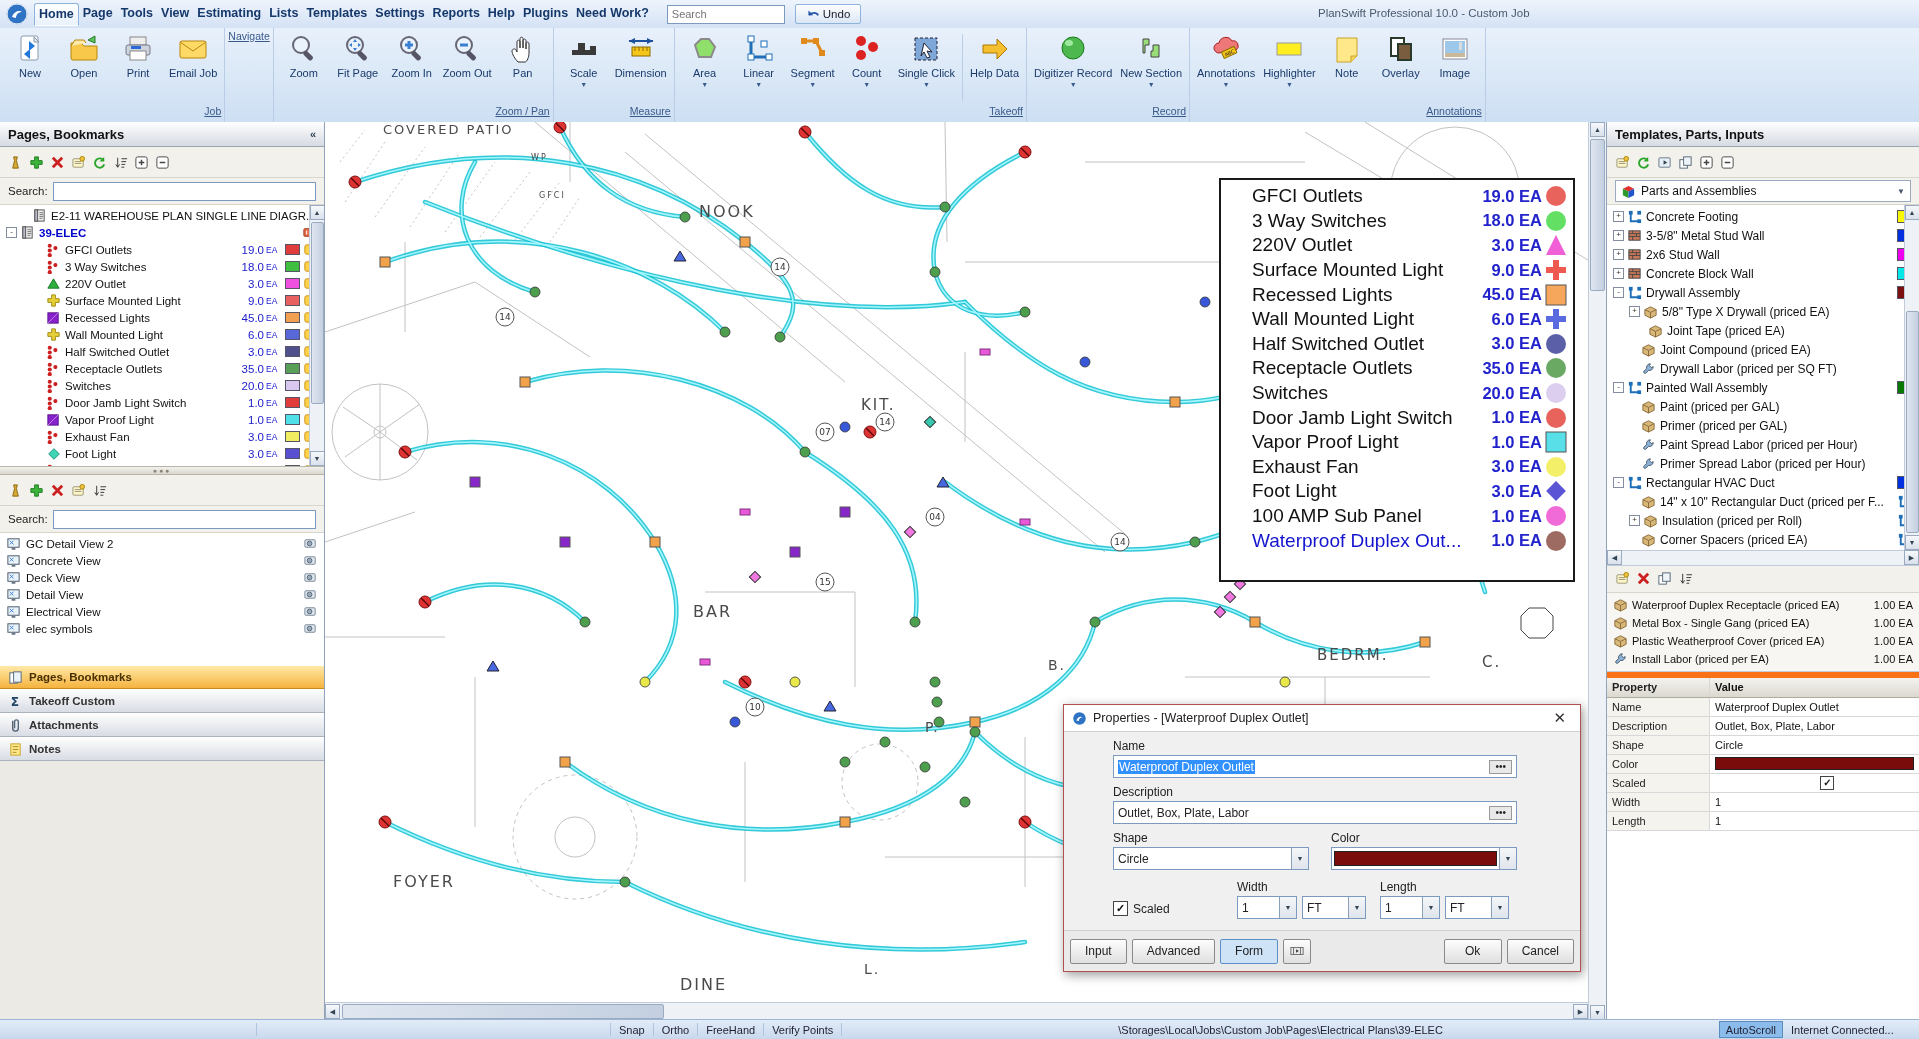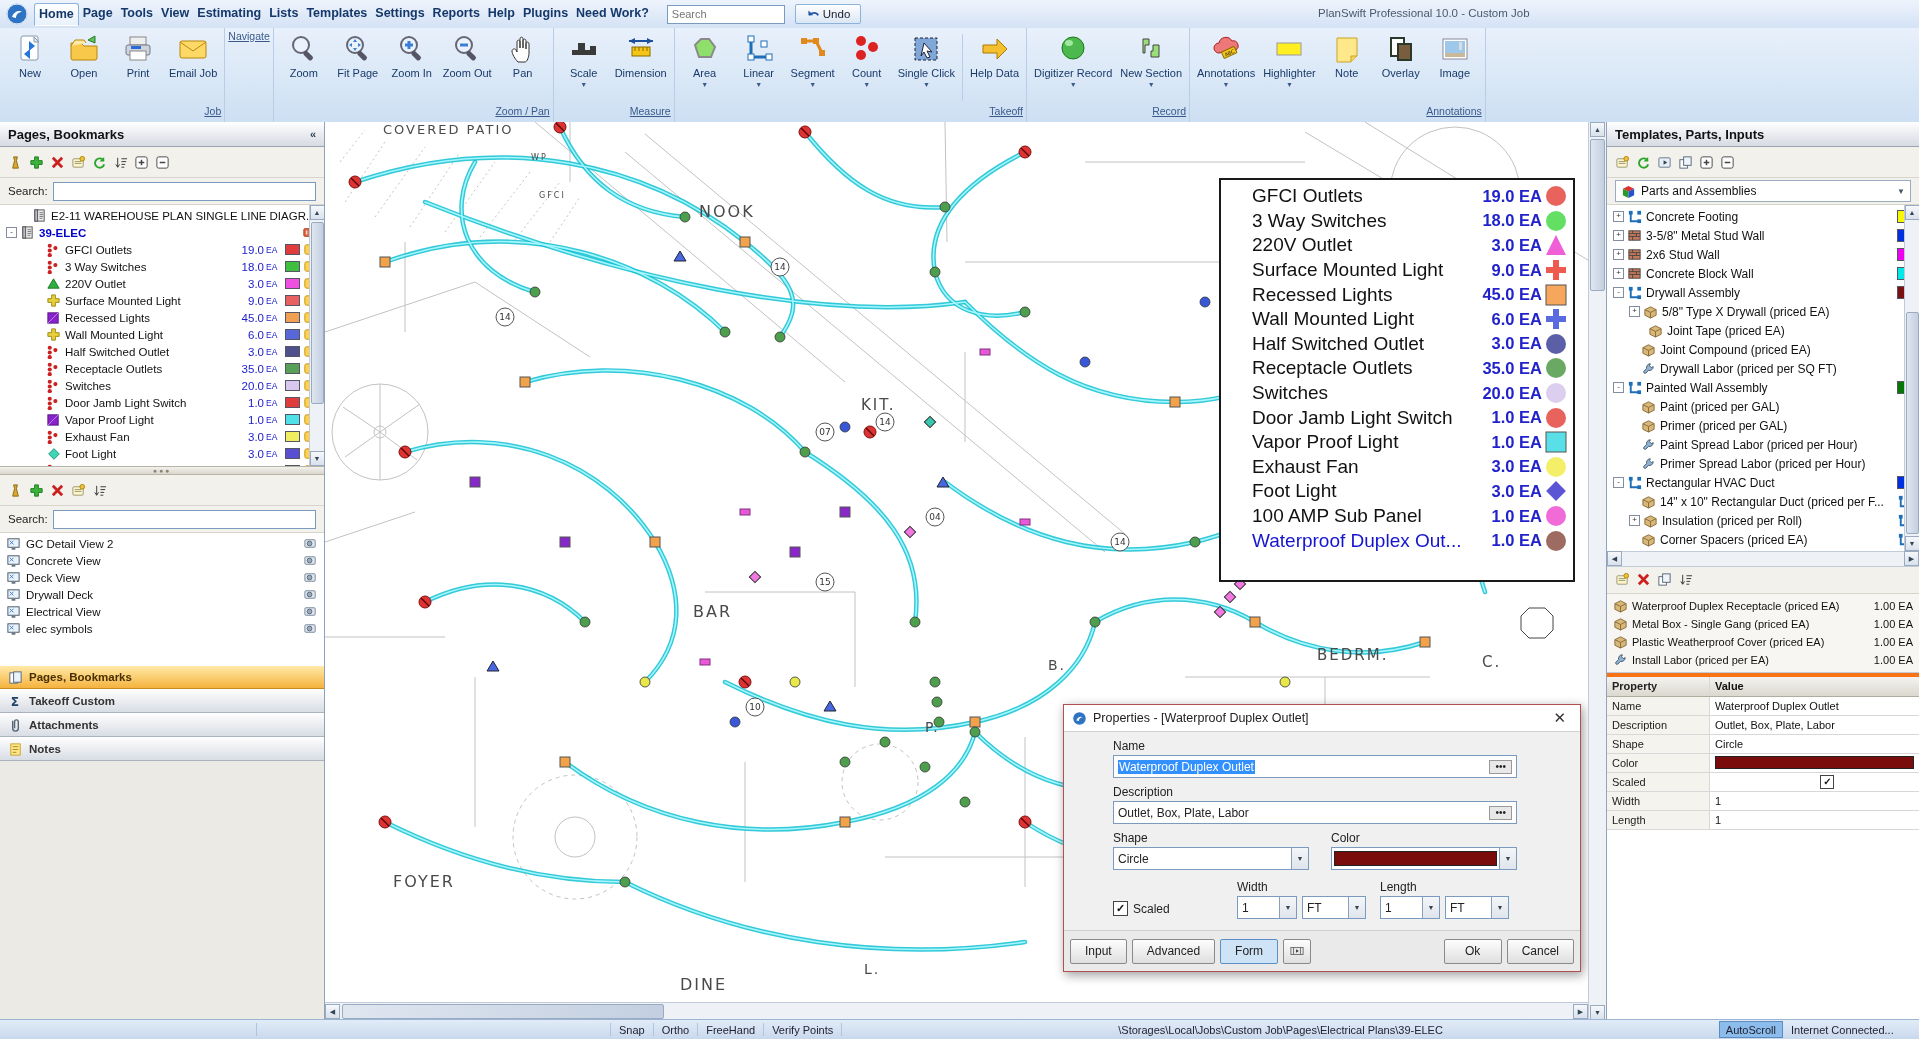--- a/index.html
+++ b/index.html
@@ -110,21 +110,21 @@
   #catalog-dd .car{margin-left:auto;font-size:8px;color:#456;}
   .rtrow{height:19px;display:flex;align-items:center;font-size:12px;color:#111;padding-right:3px;white-space:nowrap;}
   .rtrow .texp{width:9px;height:9px;border:1px solid #848ca0;background:#fff;font-size:8px;line-height:7px;text-align:center;color:#333;margin-right:3px;flex:0 0 auto;}
   .rtrow .ic{margin-right:4px;}
   #rp-hscroll{height:14px;background:#eef1f6;border-top:1px solid #c2cbd8;border-bottom:1px solid #c2cbd8;display:flex;align-items:center;}
   .parts{background:#f7f6f2;padding:3px 0;border-bottom:1px solid #c2cbd8;}
   .prow{height:18px;display:flex;align-items:center;gap:4px;font-size:11px;color:#111;padding:0 6px;white-space:nowrap;}
   .prow .tfill{flex:1;overflow:hidden;text-overflow:ellipsis;}
   .prow .pq{color:#111;}
   
-  #propgrid{flex:1;background:#fff;font-size:11px;border-top:4px solid #f97316;}
+  #propgrid{flex:1;background:#fff;font-size:11px;border-top:6px solid #f97316;}
   .pgrow{display:flex;height:18px;border-bottom:1px solid #d8d8d8;}
   .pgrow.h{height:19px;background:linear-gradient(#f4f3ef,#dbd8cf);font-weight:bold;border-bottom:1px solid #b0aca0;}
   .pgl{width:92px;border-right:1px solid #d8d8d8;display:flex;align-items:center;padding:0 5px;background:#f4f3ee;color:#222;}
   .pgrow.h .pgl{background:transparent;}
   .pgv{flex:1;display:flex;align-items:center;padding:0 5px;color:#111;overflow:hidden;white-space:nowrap;}
   .pg-colorbar{width:100%;height:11px;border:1px solid #222;}
   .pg-check{width:12px;height:12px;border:1px solid #444;background:#fff;display:flex;align-items:center;justify-content:center;font-size:10px;font-weight:bold;margin-left:auto;margin-right:40%;}
   
   #statusbar{position:absolute;left:0;bottom:0;right:0;height:19px;background:linear-gradient(#e2ecf8,#c8d8ec);
     border-top:1px solid #9ab4d4;display:flex;align-items:center;font-size:11px;color:#223;}
@@ -946,21 +946,21 @@
             </span>
           </div>
           <div class="vrow">
             <span class="ic s16">
               <svg viewBox="0 0 16 16">
                 <rect x="2" y="3" width="12" height="9" fill="#eaf2fa" stroke="#456"></rect>
                 <path d="M4 5l4 4M8 5l-4 4" stroke="#3b7fd4"></path>
                 <rect x="6" y="13" width="4" height="1.5" fill="#456"></rect>
               </svg>
             </span>
-            <span class="tlabel">Drywall Deck</span>
+            <span class="tlabel">Detail View</span>
             <span class="tfill"></span>
             <span class="ic s16">
               <svg viewBox="0 0 16 16">
                 <rect x="2" y="4" width="11" height="8" rx="1" fill="#dfe6ee" stroke="#789"></rect>
                 <circle cx="7" cy="8" r="2.5" fill="#9ab" stroke="#567"></circle>
               </svg>
             </span>
           </div>
           <div class="vrow">
             <span class="ic s16">

